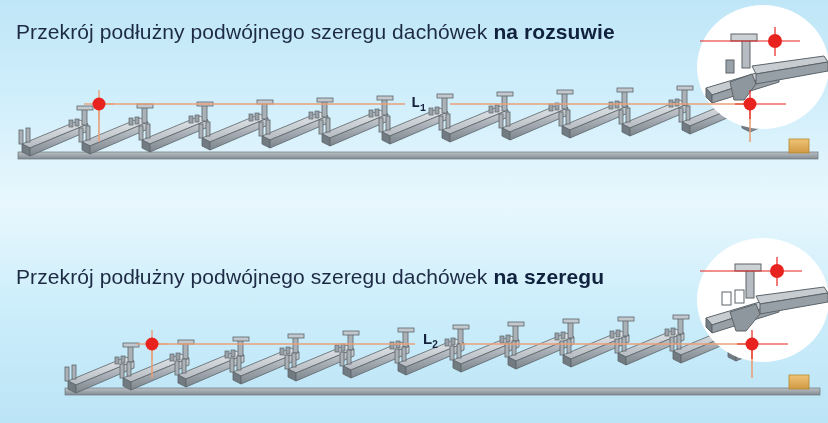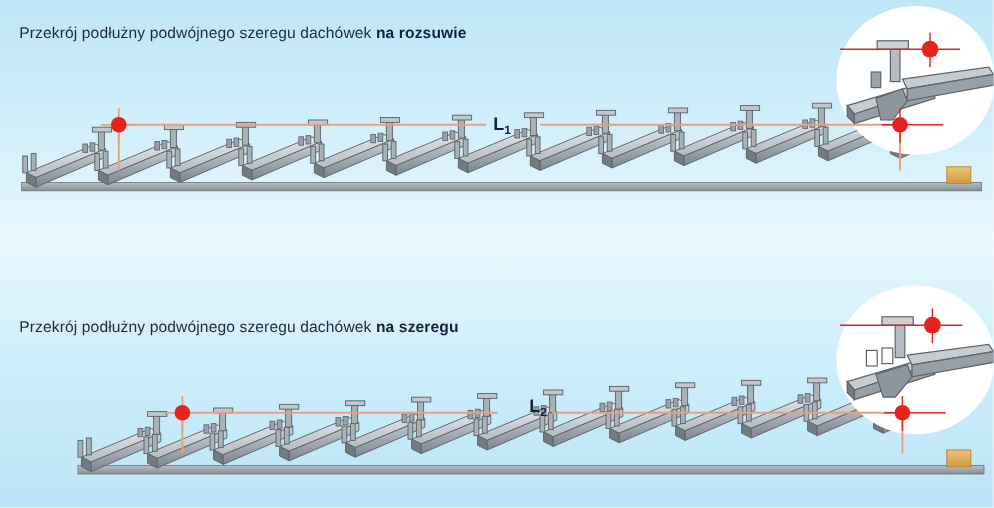--- a/index.html
+++ b/index.html
@@ -5,36 +5,36 @@
   html,body{margin:0;padding:0;}
   body{
     width:828px;height:423px;overflow:hidden;
     font-family:"Liberation Sans", sans-serif;
     background:linear-gradient(180deg,#bfe6f7 0%, #cfeefb 22%, #e8f7fd 48%, #cdeefb 72%, #bbe4f6 100%);
     position:relative;
   }
 
   .title{
     position:absolute;left:16px;
-    font-size:13px;color:#1d2a44;white-space:nowrap;
+    font-size:21px;color:#1d2a44;white-space:nowrap;
     letter-spacing:.1px;
   }
   #title-top{top:20px;}
   #title-bottom{top:265px;}
   .title .strong{font-weight:bold;color:#10223e;}
 
   svg.scene{position:absolute;left:0;top:0;width:828px;height:423px;}
 
   .dimlabel{
     position:absolute;font-size:15px;font-weight:bold;color:#16233c;
     font-family:"Liberation Sans", sans-serif;
   }
   .dimlabel sub{font-size:10px;font-weight:bold;}
-  #dim-label-1{left:411px;top:95px;}
-  #dim-label-2{left:441px;top:330px;}
+  #dim-label-1{left:411px;top:95px;font-family:Liberation Mono, monospace;}
+  #dim-label-2{left:423px;top:330px;}
 </style>
 </head>
 <body>
 
 <div class="title" id="title-top">
   <span>Przekrój podłużny podwójnego szeregu dachówek </span><span class="strong">na rozsuwie</span>
 </div>
 
 <div class="title" id="title-bottom">
   <span>Przekrój podłużny podwójnego szeregu dachówek </span><span class="strong">na szeregu</span>

